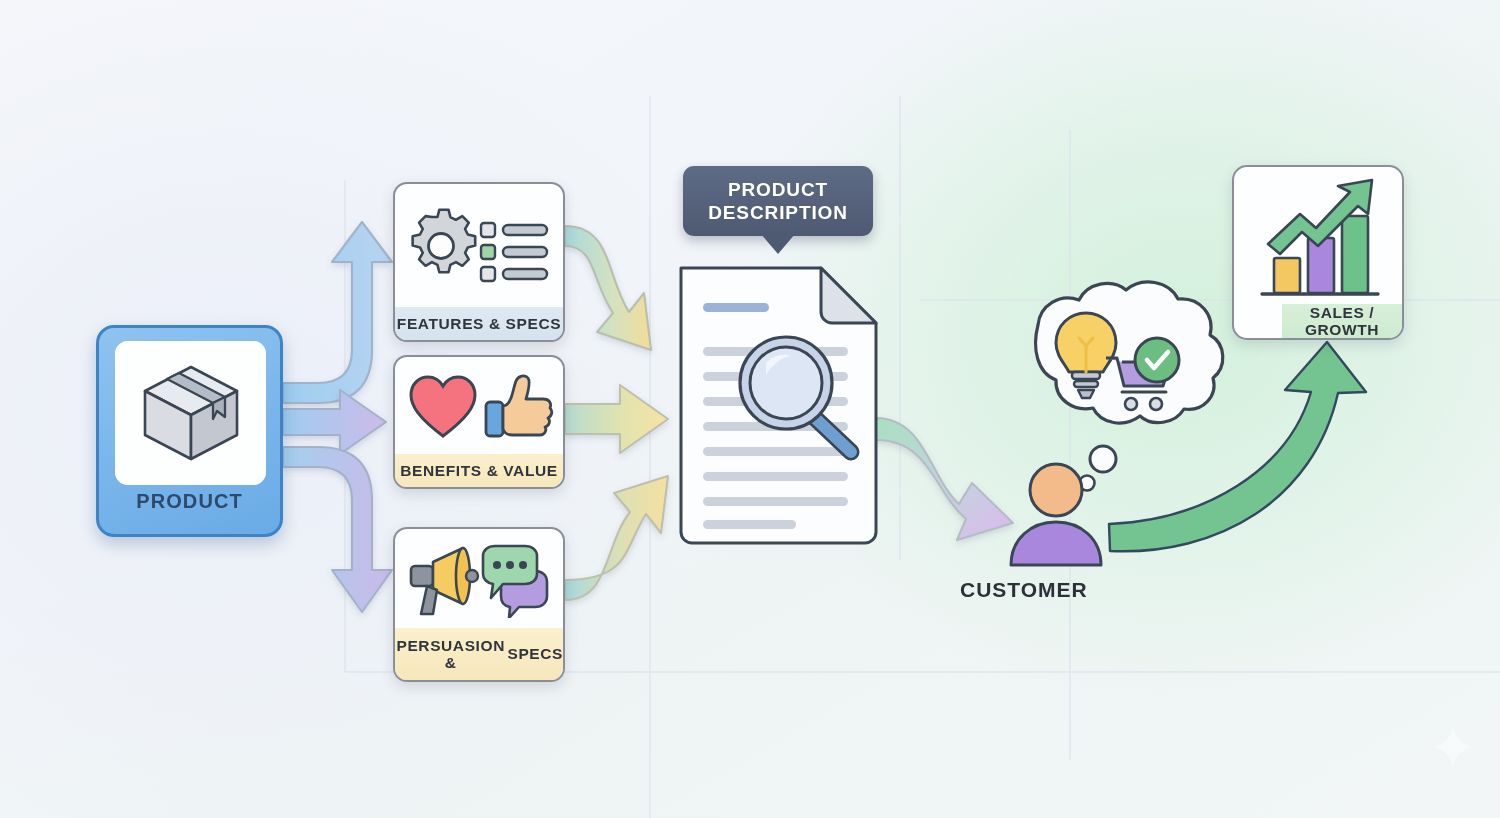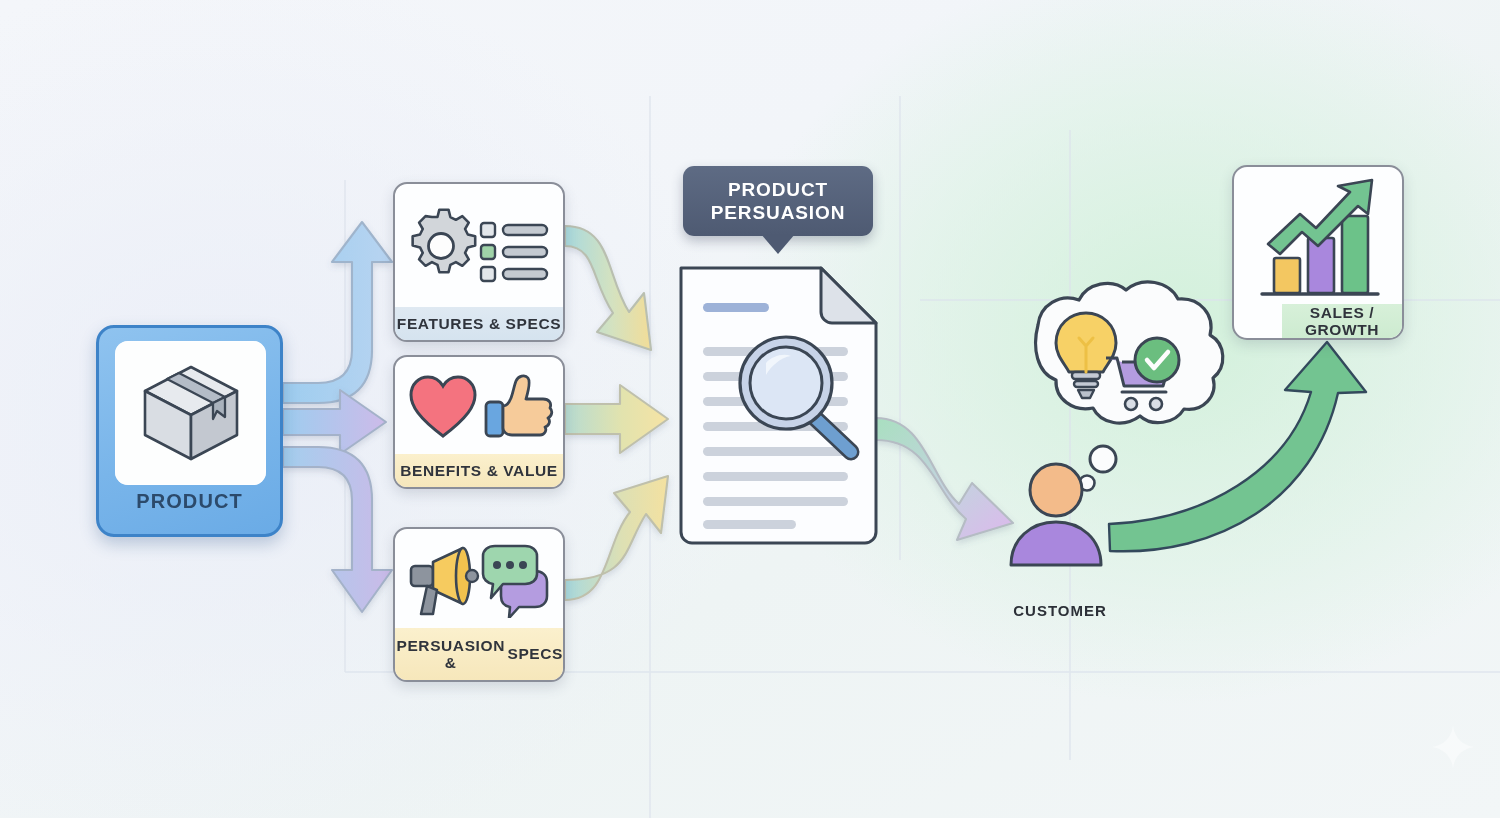--- a/index.html
+++ b/index.html
@@ -80,21 +80,21 @@
     border-top:20px solid #4e5a72;
   }
 
   
   #sales-card{left:1232px;top:165px;width:172px;height:175px;border-radius:15px;}
   #sales-card .cap{height:34px;font-size:15.5px;background:linear-gradient(180deg,#d7f0d9,#cdebd0);margin-left:48px;}
 
   
   #customer-label{
     position:absolute;left:960px;top:578px;width:200px;
-    text-align:center;font-size:15px;font-weight:700;letter-spacing:1px;color:#2c3038;margin-top:24px;
+    text-align:left;font-size:21px;font-weight:700;letter-spacing:1px;color:#2c3038;
   }
   .sparkle{position:absolute;right:24px;bottom:48px;opacity:.5;}
 </style>
 </head>
 <body>
 
 <div id="stage">
 
   <svg id="grid" viewBox="0 0 1500 818">
     <g stroke="#dde3ec" stroke-width="1.4" opacity=".85">
@@ -248,21 +248,21 @@
       </svg>
     </div>
     <div class="cap">
       <span>PERSUASION &amp;</span>
       <span>SPECS</span>
     </div>
   </div>
 
   <div id="pd-label">
     <span>PRODUCT</span>
-    <span>PERSUASION</span>
+    <span>DESCRIPTION</span>
   </div>
   <div id="pd-tail"></div>
 
   <svg class="svg-layer" viewBox="0 0 1500 818">
     <g>
       <path d="M681,268 L821,268 L876,323 L876,532 C876,538 871,543 865,543 L692,543 C686,543 681,538 681,532 Z" fill="#fcfdff" stroke="#3b4654" stroke-width="3" stroke-linejoin="round"></path>
       <path d="M821,268 L876,323 L832,323 C826,323 821,318 821,312 Z" fill="#dde2e9" stroke="#3b4654" stroke-width="3" stroke-linejoin="round"></path>
       <g fill="#9db2d8">
           <rect x="703" y="303" width="66" height="9" rx="4.5"></rect>
         </g>

